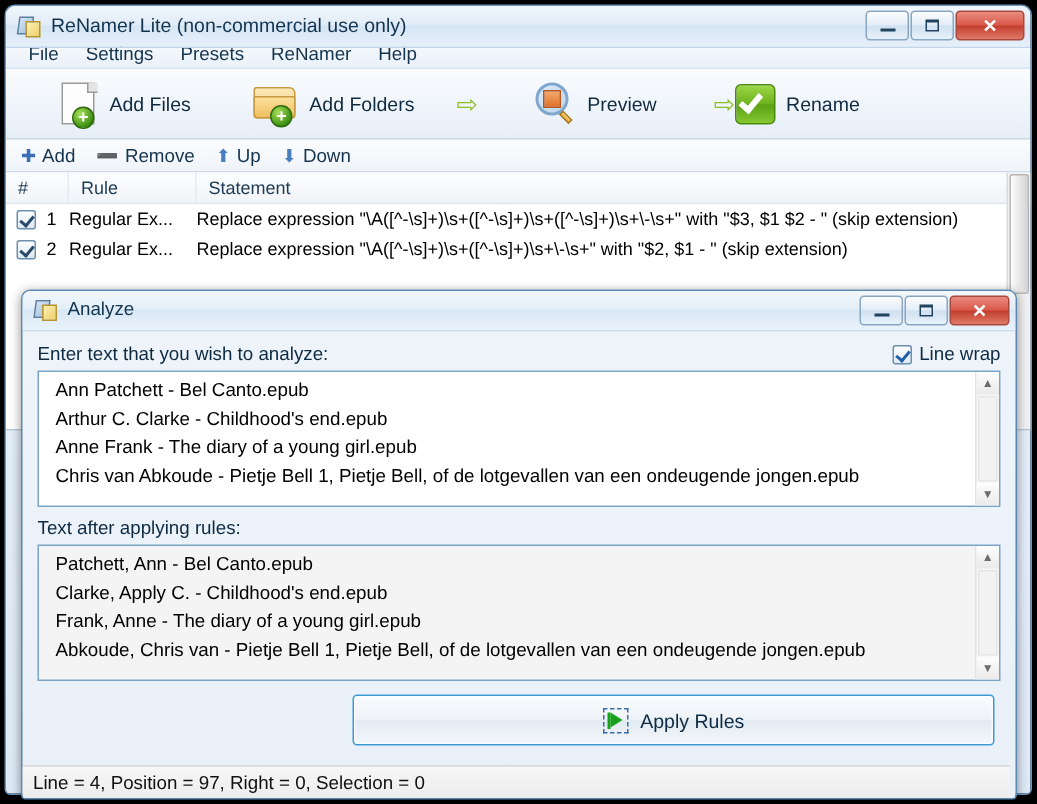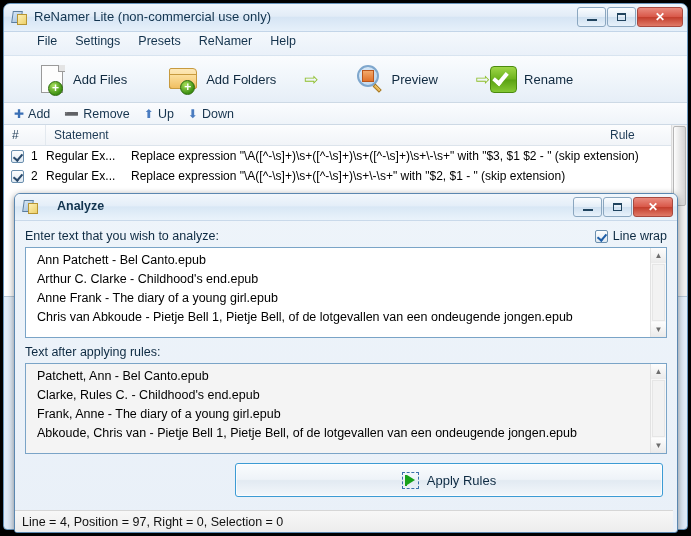--- a/index.html
+++ b/index.html
@@ -59,25 +59,25 @@
   .win-btn.max .glyph { display:block; width:9px; height:8px; border:1px solid #20435e; border-top-width:2px; }
   .win-btn.close {
     width: 46px;
     border: 1px solid #a8493f;
     background: linear-gradient(to bottom, #e98b7f 0%, #d9594a 48%, #c33e2d 52%, #e07a68 100%);
   }
   .win-btn.close .glyph { color: #fff; font-size: 12px; font-weight: bold; }
 
   
   .menubar {
-    height: 24px;
+    height: 14px;
     background: linear-gradient(to bottom, #f4f8fc 0%, #eaf1f9 100%);
     border-bottom: 1px solid #d8e4f0;
-    display: flex; align-items: flex-start;
-    padding-left: 24px;
+    display: flex; align-items: flex-end;
+    padding-left: 6px;
   }
   .menu-item {
     padding: 2px 9px;
     font-size: 12.5px;
     color: #14334d;
     cursor: default;
     white-space: nowrap;
   }
 
   
@@ -233,21 +233,21 @@
     box-shadow: 0 2px 7px rgba(0,0,0,0.45);
     overflow: hidden;
   }
   .dlg-titlebar {
     position: relative; height: 27px;
     background: linear-gradient(to bottom, #f2f7fc 0%, #e4eef8 45%, #d8e7f5 50%, #eaf3fb 100%);
     border-bottom: 1px solid #c9d9ea;
     border-radius: 5px 5px 0 0;
   }
   .dlg-title-icon { position:absolute; left:8px; top:5px; width:16px; height:16px; }
-  .dlg-title-text { position:absolute; left:42px; top:5px; font-size:12.5px; color:#12344f;font-weight:bold; }
+  .dlg-title-text { position:absolute; left:30px; top:5px; font-size:12.5px; color:#12344f; }
   .dlg-winbtns { position:absolute; right:4px; top:3px; display:flex; gap:1px; }
   .dlg-body { padding: 8px 10px 0 10px; position: relative; height: calc(100% - 27px); }
 
   .row-label {
     display:flex; align-items:flex-end; justify-content:space-between;
     font-size:12.5px; color:#0d2a42; margin-bottom:4px;
   }
   .chk-label { display:flex; align-items:center; gap:5px; cursor:default; font-size:12.5px; color:#0d2a42;}
   .chk {
     width:13px; height:13px; flex:0 0 13px;
@@ -430,22 +430,22 @@
     </div>
     <div class="rb-item">
       <span class="rb-ico down">⬇</span>
       <span>Down</span>
     </div>
   </div>
 
   <div class="ruleslist">
     <div class="rules-header">
       <div class="col col-num">#</div>
+      <div class="col col-rule">Rule</div>
       <div class="col col-stmt">Statement</div>
-      <div class="col col-rule">Rule</div>
     </div>
 
     <div class="rule-row">
       <span class="rule-chk"></span>
       <span class="rule-num">1</span>
       <span class="rule-name">Regular Ex...</span>
       <span class="rule-stmt">Replace expression "\A([^-\s]+)\s+([^-\s]+)\s+([^-\s]+)\s+\-\s+" with "$3, $1 $2 - " (skip extension)</span>
     </div>
 
     <div class="rule-row">
@@ -505,21 +505,21 @@
       </div>
     </div>
 
     <div class="row-label" style="margin-top:7px;">
       <span>Text after applying rules:</span>
     </div>
 
     <div class="textbox" style="height:91px; background:#f4f4f4;">
       <div class="content">
         <div>Patchett, Ann - Bel Canto.epub</div>
-        <div>Clarke, Rules C. - Childhood's end.epub</div>
+        <div>Clarke, Apply C. - Childhood's end.epub</div>
         <div>Frank, Anne - The diary of a young girl.epub</div>
         <div>Abkoude, Chris van - Pietje Bell 1, Pietje Bell, of de lotgevallen van een ondeugende jongen.epub</div>
       </div>
       <div class="tb-scroll">
         <div class="arrow up">▲</div>
         <div class="track"></div>
         <div class="arrow down">▼</div>
       </div>
     </div>
 

